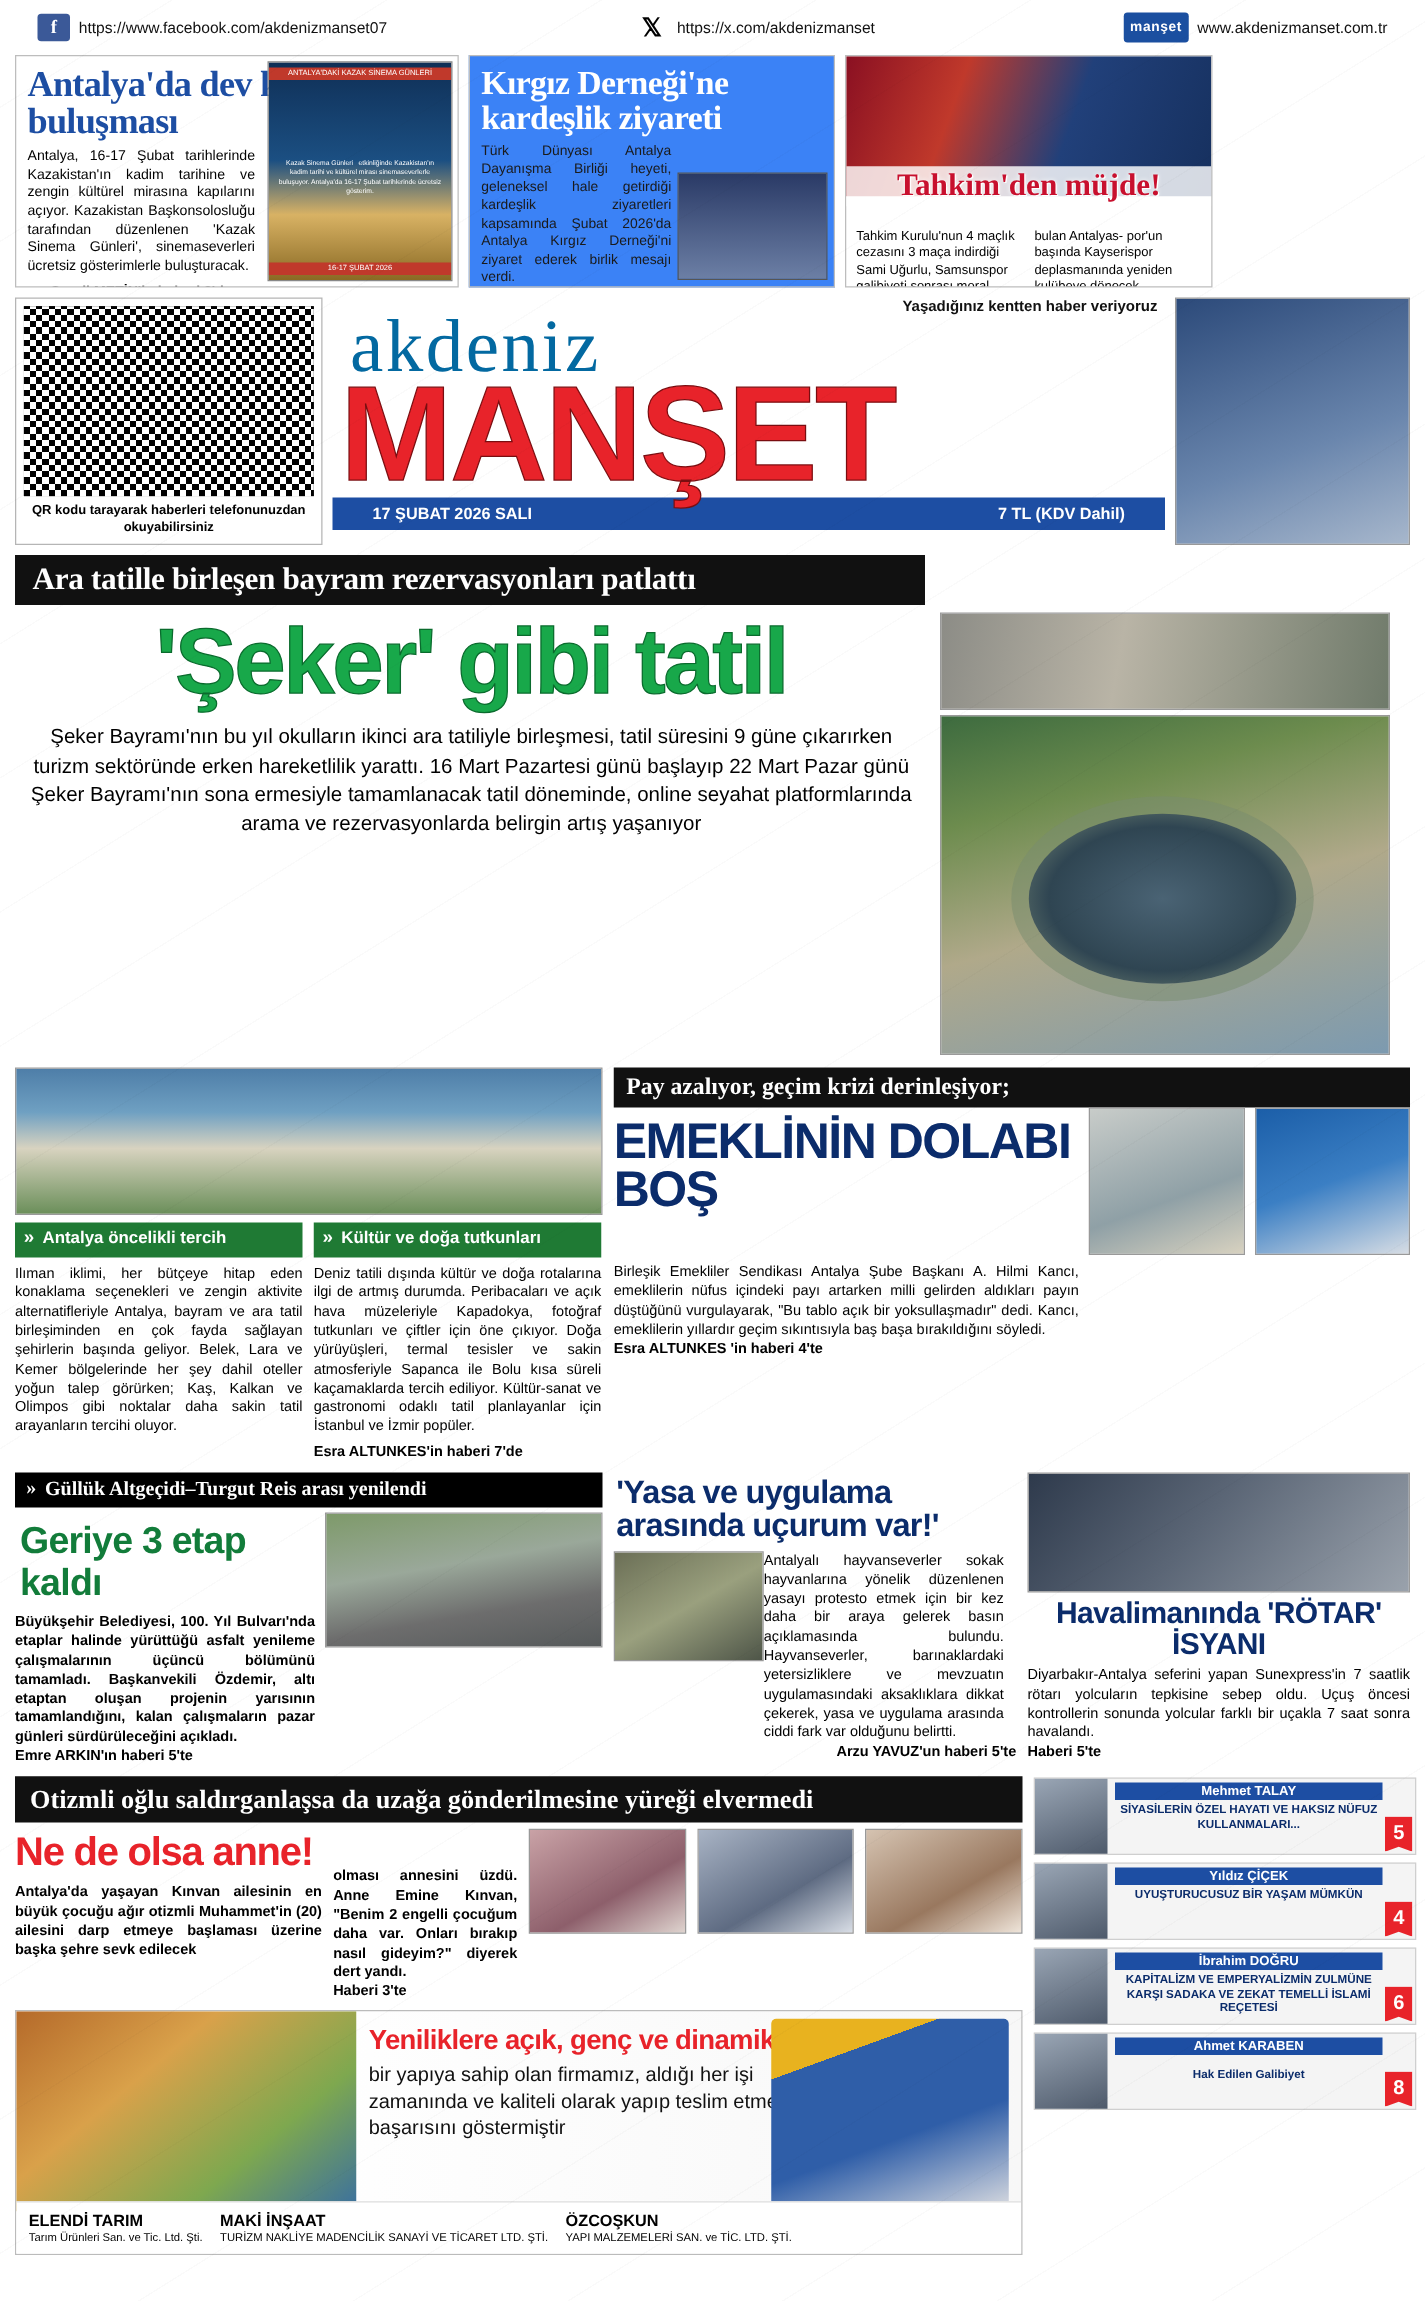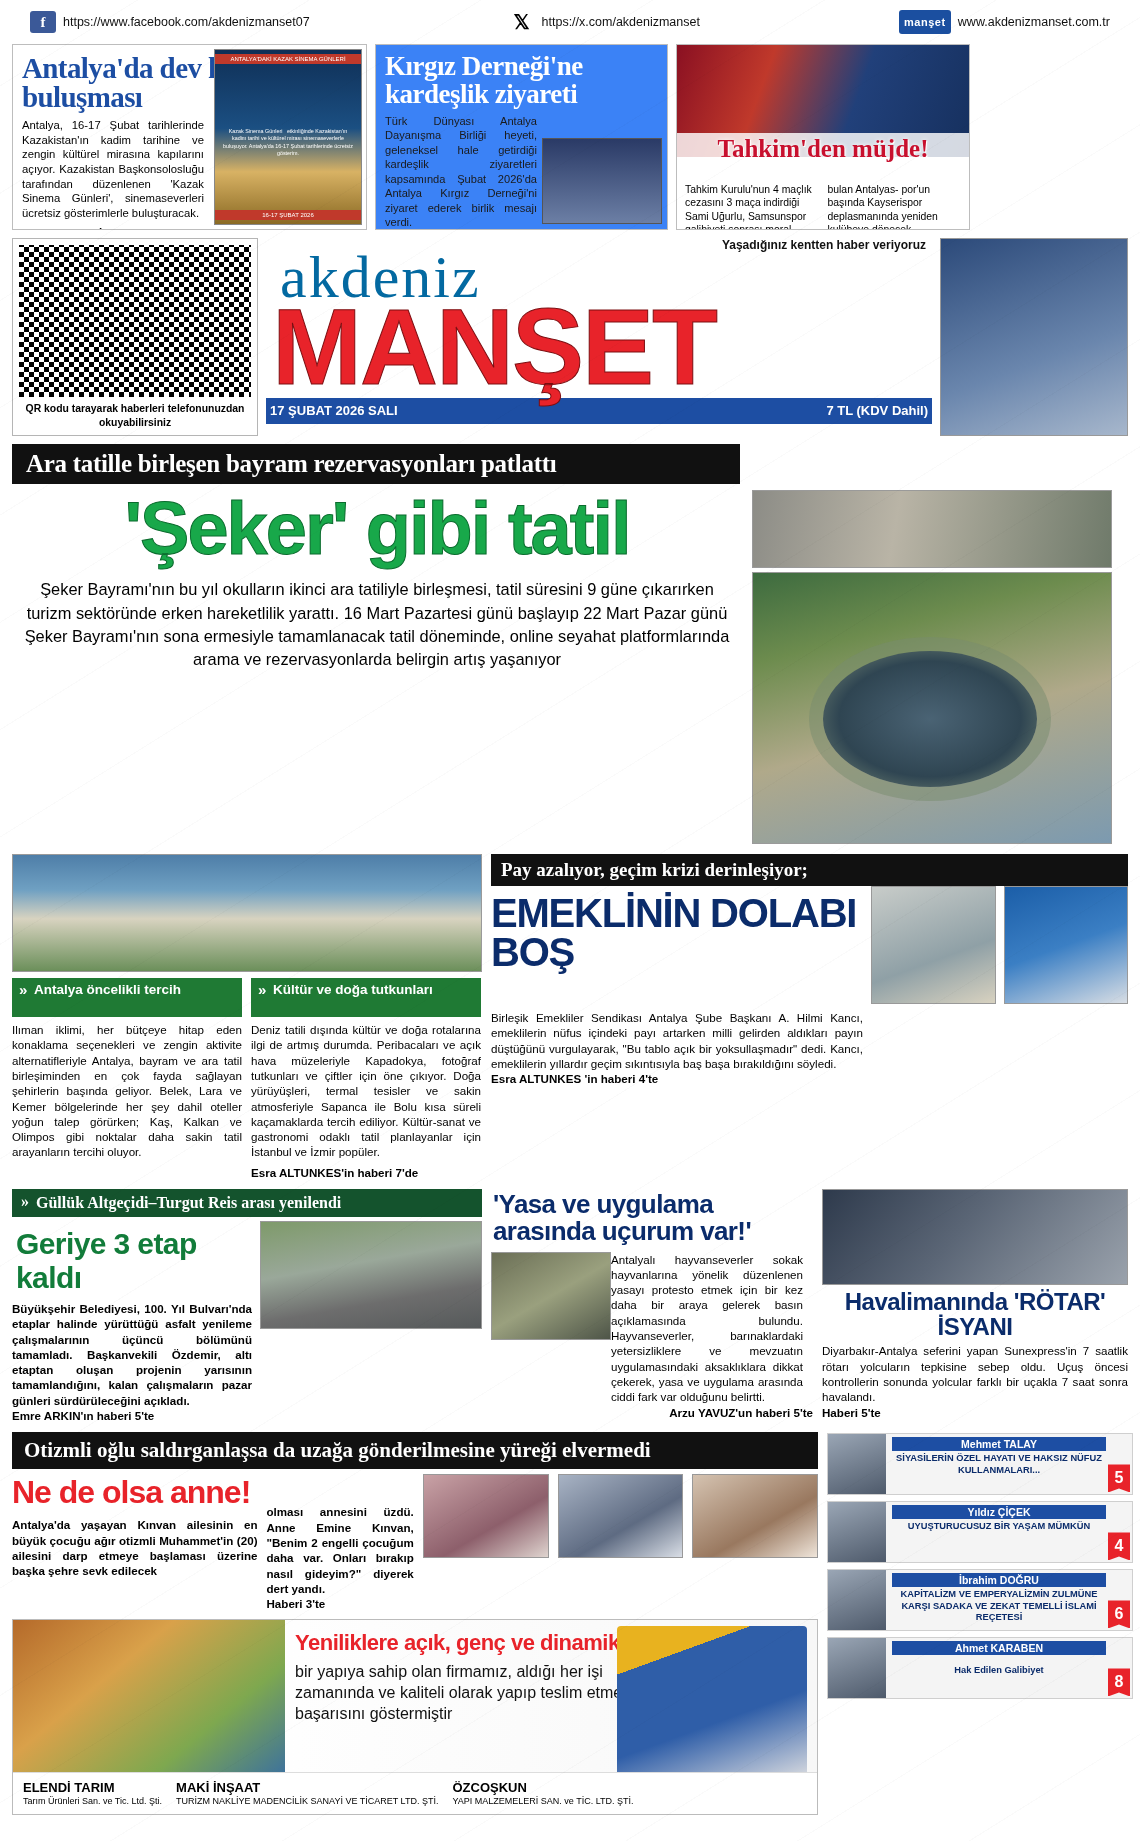--- a/index.html
+++ b/index.html
@@ -35,21 +35,21 @@
     width: 26px; height: 24px; display: flex; align-items: center; justify-content: center;
     color: #000; font-weight: bold; font-size: 20px; font-family: "Liberation Sans", sans-serif;
   }
   .am-ico {
     width: 52px; height: 24px; background: #1b4fa0; border-radius: 3px;
     display: flex; align-items: center; justify-content: center;
     color: #fff; font-weight: bold; font-size: 11px; letter-spacing: .5px;
   }
   .hdr-strip {
     background: #1f7a34; color: #fff; font-weight: bold; font-size: 13.5px;
-    padding: 4px 8px 20px 22px; position: relative;
+    padding: 4px 8px 9px 22px; position: relative;
   }
   .hdr-strip:before {
     content: "\00bb"; position: absolute; left: 7px; top: 3px; font-size: 15px;
   }
   .body-txt { font-size: 11.6px; line-height: 1.32; text-align: justify; }
   .bold { font-weight: bold; }
 
   
   .teasers { display: flex; gap: 8px; height: 186px; }
   .tz { border: 1px solid #bdbdbd; position: relative; overflow: hidden; background: #fff; }
@@ -115,21 +115,21 @@
     line-height: .85; letter-spacing: 2px; padding-left: 14px; font-weight: normal;
   }
   .logo-manset {
     font-family: "Liberation Sans", sans-serif; font-weight: bold; font-size: 108px;
     color: #e8232a; line-height: .82; letter-spacing: -2px; padding-left: 6px;
     -webkit-text-stroke: 1px #7a0d10;
   }
   .date-bar {
     margin-top: 6px; background: #1d4ea3; color: #fff; height: 26px;
     display: flex; align-items: center; justify-content: space-between;
-    padding: 0 4px; font-size: 13px; font-weight: bold;
+    padding: 0 32px; font-size: 13px; font-weight: bold;
   }
   .mast-photo { width: 188px; border: 1px solid #999; background: linear-gradient(160deg,#2c4a7a,#6a86ad 60%,#a7b7cc); }
 
   
   .kicker {
     margin-top: 8px; background: #111; color: #fff; font-weight: bold;
     font-size: 25px; padding: 6px 14px; display: inline-block;
     font-family: "Liberation Serif", serif; width: 728px; letter-spacing: -.3px;
   }
   .lead-wrap { display: flex; gap: 10px; margin-top: 6px; }
@@ -184,21 +184,21 @@
   .emek-photo2 { width: 124px; height: 118px; border: 1px solid #999;
     background: linear-gradient(160deg,#1b5ea8,#3b7fc4 50%,#d7dde4); }
 
   
   .low { display: flex; gap: 9px; margin-top: 9px; }
   .low-left { width: 470px; }
   .low-mid { width: 322px; }
   .low-right { width: 306px; }
 
   .blue-strip {
-    background: #14532d; color: #fff; font-weight: bold; font-size: 16px;
+    background: #000000; color: #fff; font-weight: bold; font-size: 16px;
     padding: 5px 10px 5px 24px; position: relative; font-family: "Liberation Serif", serif;
   }
   .blue-strip:before { content: "\00bb"; position: absolute; left: 9px; top: 4px; }
   .geriye {
     font-family: "Liberation Sans", sans-serif; font-weight: bold; font-size: 30px;
     color: #127c3a; padding: 6px 4px 0 4px; letter-spacing: -.6px;
   }
   .road-photo {
     width: 222px; height: 108px; border: 1px solid #999;
     background: linear-gradient(170deg,#7e9a6a,#9aa89a 40%,#6d6d6d 70%,#55595a);

